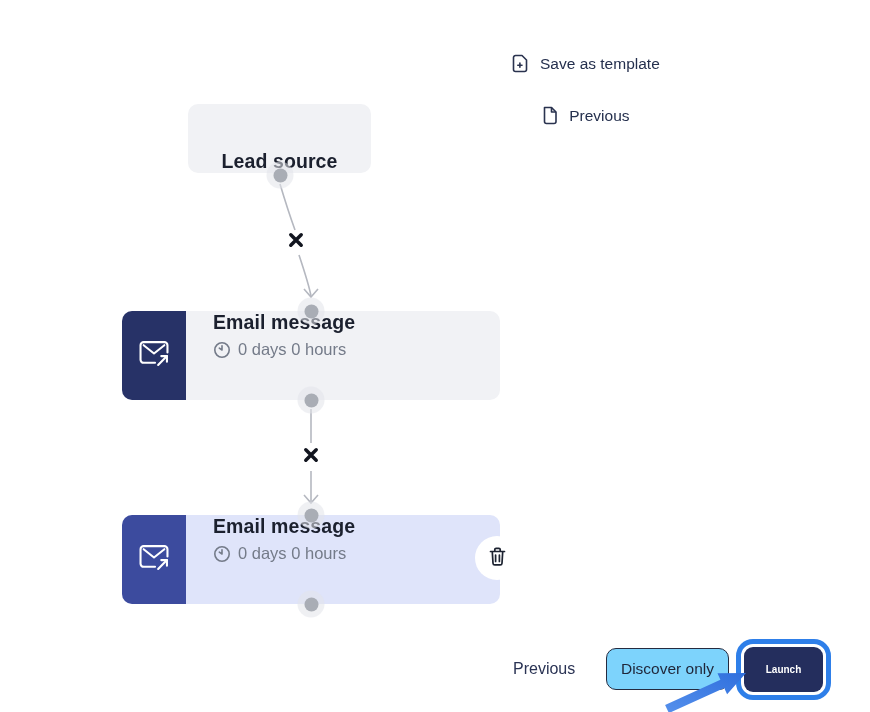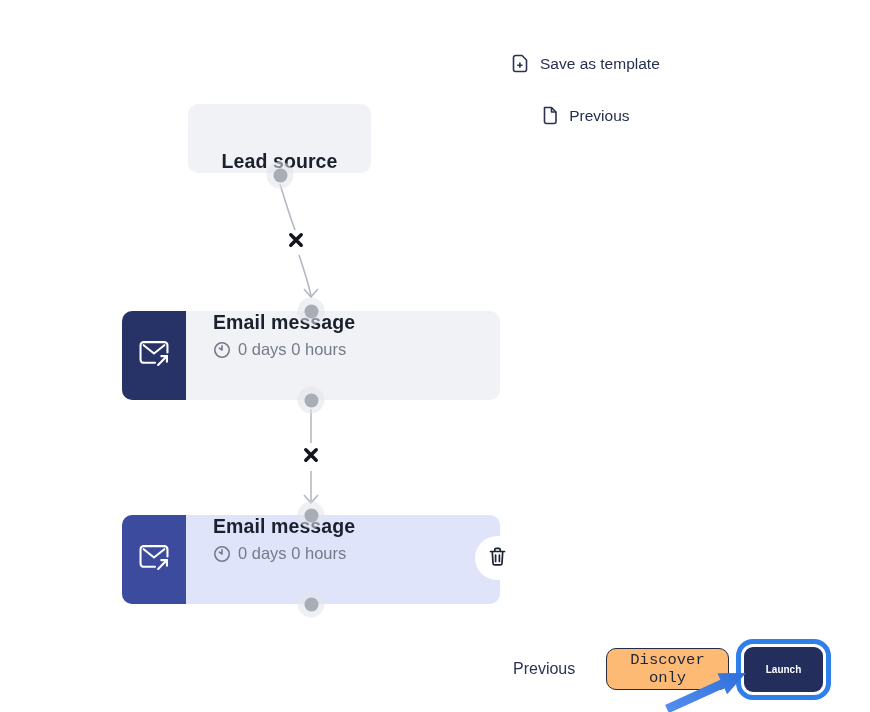--- a/index.html
+++ b/index.html
@@ -35,22 +35,22 @@
   .delay-row{display:flex;align-items:center;gap:7px;font-size:16.5px;color:#747b89;}
   .delay-row svg{display:block;}
   .trash-btn{position:absolute;left:475px;top:536px;width:44px;height:44px;border-radius:50%;
     background:#ffffff;border:none;display:flex;align-items:center;justify-content:center;
     z-index:3;cursor:pointer;}
   
   .footer-prev{position:absolute;left:513px;top:648px;height:42px;display:flex;align-items:center;
     background:none;border:none;padding:0;cursor:pointer;font-family:inherit;
     font-size:16px;font-weight:500;color:#2a3354;z-index:4;}
   .footer-discover{position:absolute;left:606px;top:648px;width:123px;height:42px;
-    background:#fdba74;border:1.6px solid #252b40;border-radius:10px;cursor:pointer;
-    font-family:Liberation Mono, monospace;font-size:15.5px;color:#1f2538;z-index:4;}
+    background:#7dd3fc;border:1.6px solid #252b40;border-radius:10px;cursor:pointer;
+    font-family:Liberation Sans, sans-serif;font-size:15.5px;color:#1f2538;z-index:4;}
   .launch-ring{position:absolute;left:736px;top:639px;border:5px solid #2e7fe9;border-radius:17px;
     padding:3px;background:#ffffff;z-index:5;}
   .footer-launch{display:block;width:79px;height:45px;background:#242e5d;border:none;border-radius:9px;
     cursor:pointer;font-family:inherit;font-size:10px;font-weight:700;color:#ffffff;}
   .pointer-arrow{position:absolute;left:0;top:0;z-index:10;pointer-events:none;}
 </style>
 </head>
 <body>
 
 <div class="canvas">

